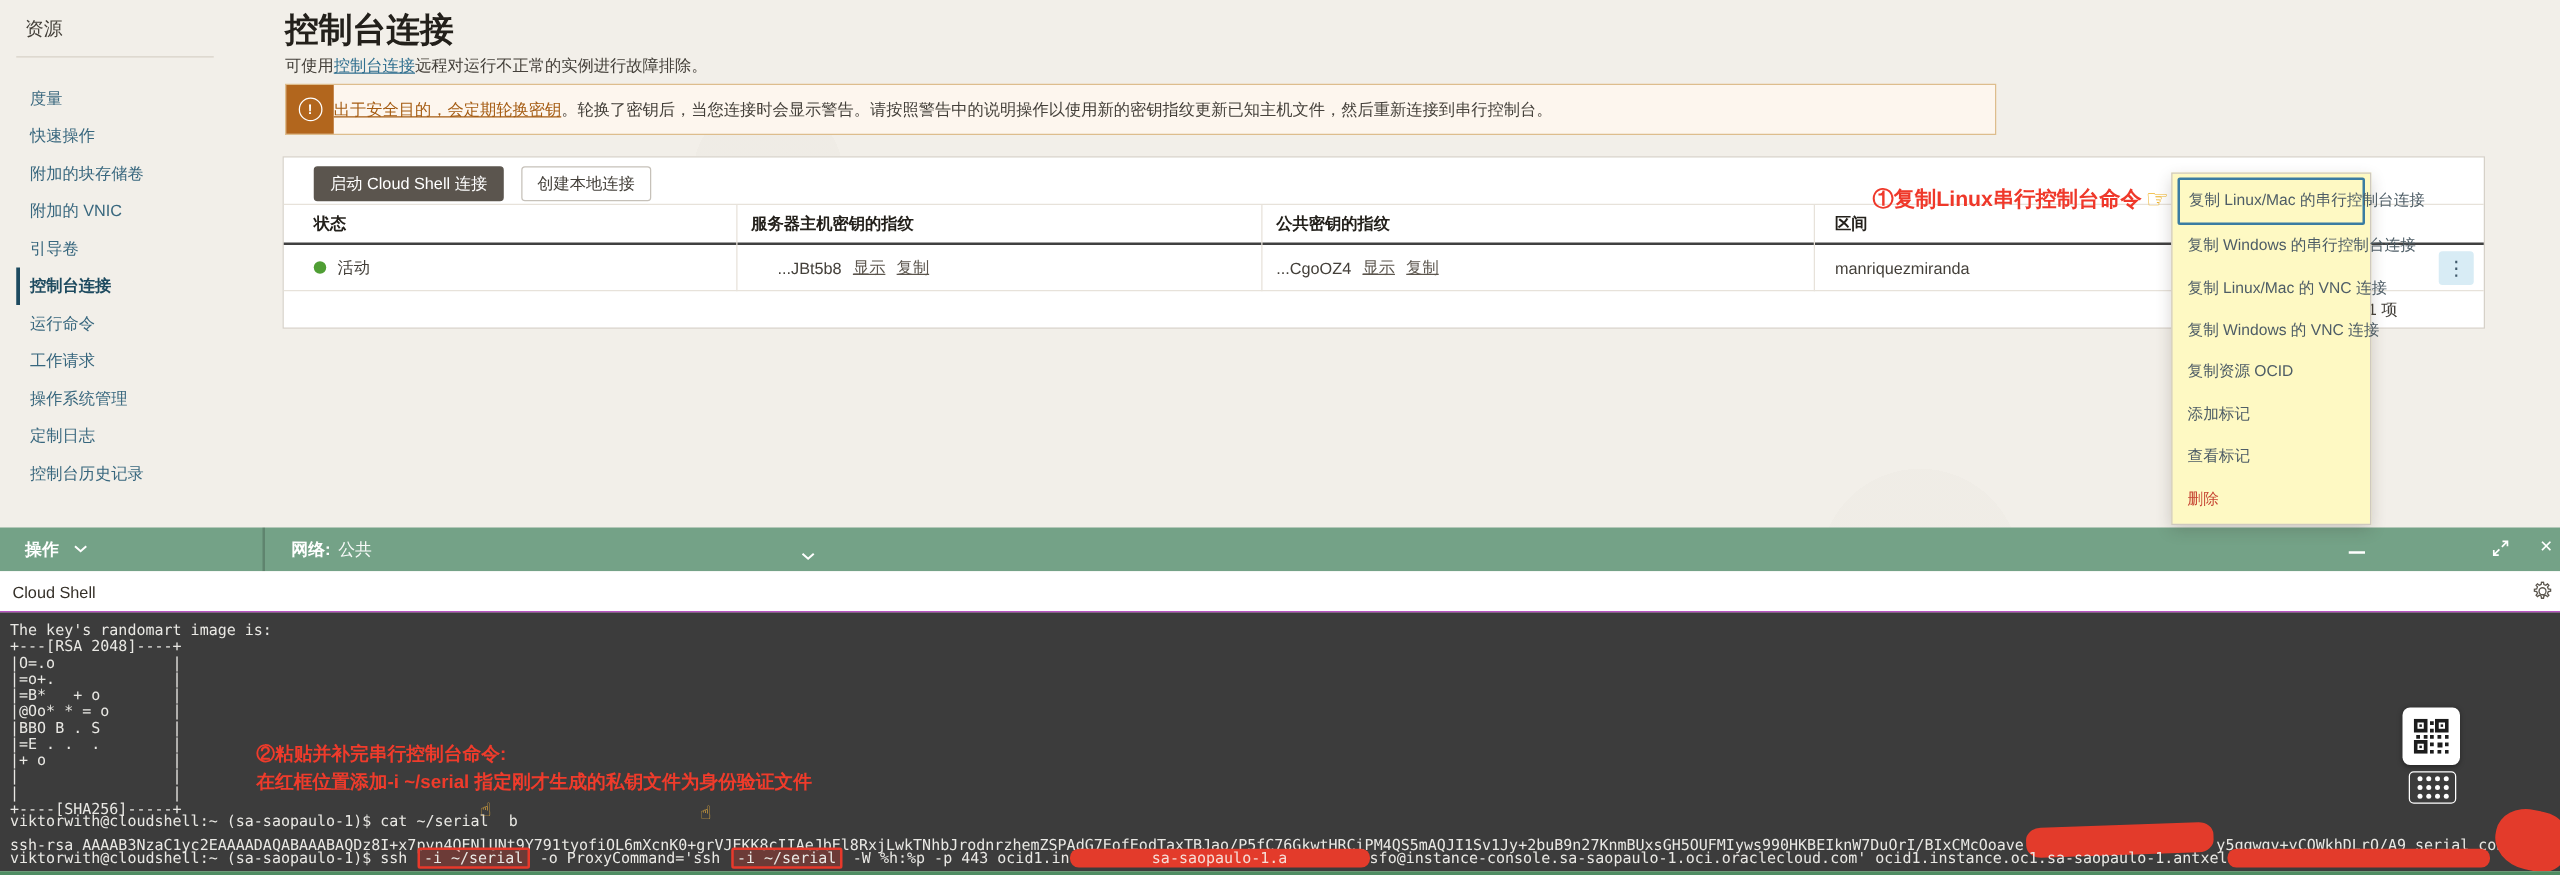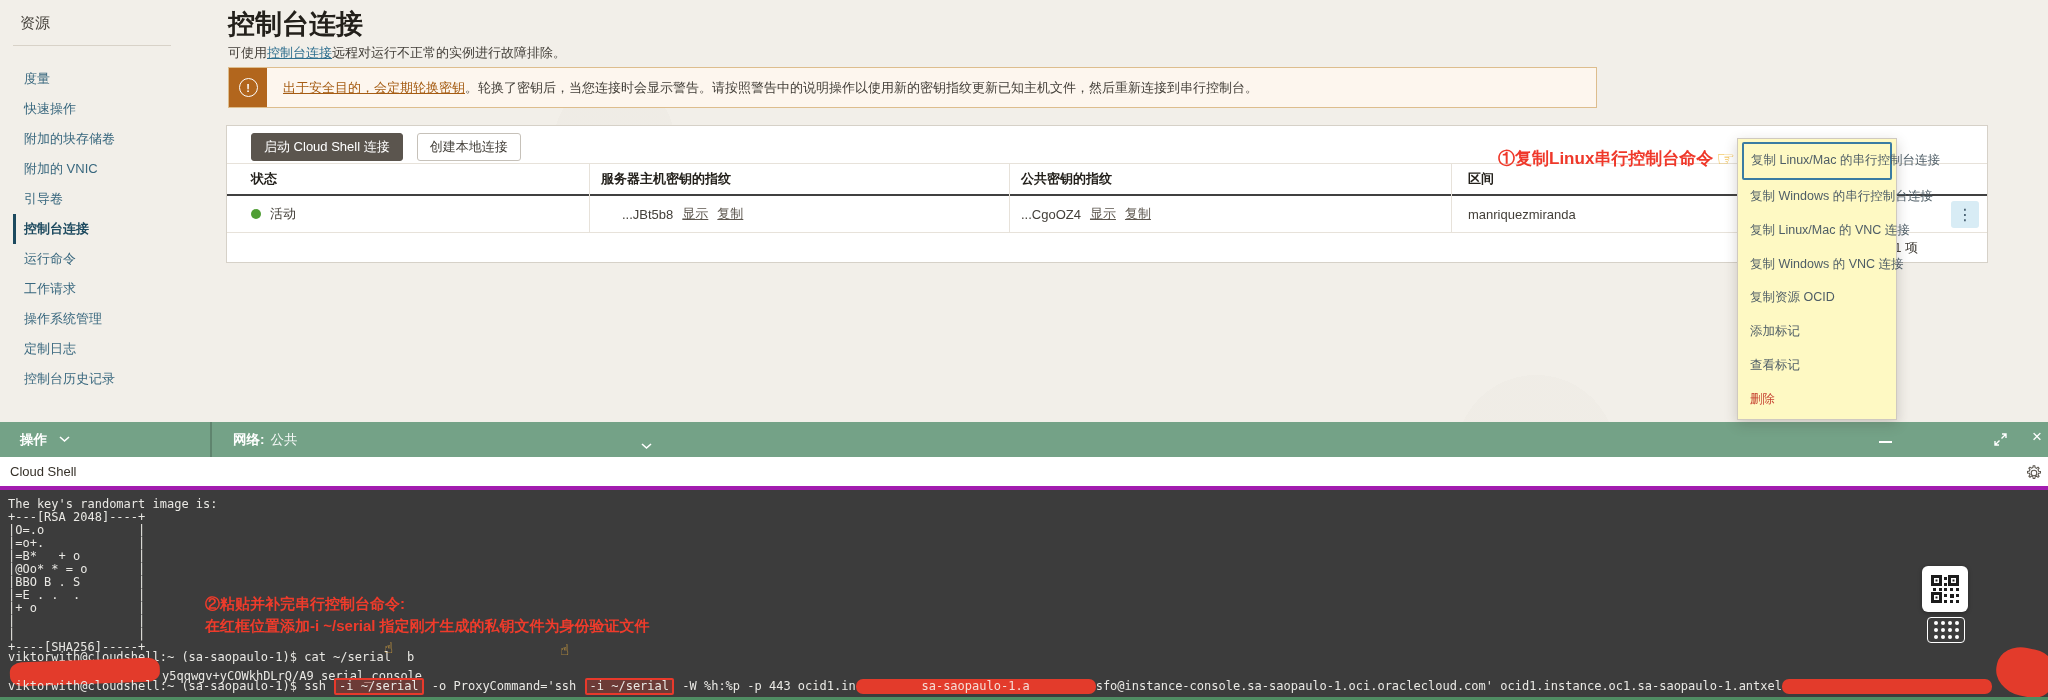--- a/index.html
+++ b/index.html
@@ -21,21 +21,21 @@
   
   .page-title{position:absolute;left:228px;top:6px;font-size:27px;font-weight:600;color:#23201b;}
   .page-desc{position:absolute;left:228px;top:44px;font-size:13px;color:#44403a;}
   .link-teal{color:#2f6f8f;text-decoration:underline;cursor:pointer;}
   
   .warning-banner{position:absolute;left:228px;top:67px;width:1369px;height:41px;box-sizing:border-box;
     background:#fdf6ee;border:1px solid #ddbd8d;display:flex;align-items:stretch;}
   .warning-iconbox{width:38px;background:#b2661d;display:flex;align-items:center;justify-content:center;flex:none;}
   .warning-circle{width:17px;height:17px;border:1.5px solid #fff;border-radius:50%;color:#fff;font-size:11px;
     font-weight:bold;display:flex;align-items:center;justify-content:center;}
-  .warning-text{display:flex;align-items:center;padding-left:16px;font-size:13px;color:#44403a;white-space:nowrap;}
+  .warning-text{display:flex;align-items:center;font-size:13px;color:#44403a;white-space:nowrap;}
   .link-amber{color:#a55c13;text-decoration:underline;cursor:pointer;}
   
   .card{position:absolute;left:226px;top:125px;width:1762px;height:138px;background:#fff;
     border:1px solid #d6d1c8;box-sizing:border-box;z-index:1;}
   .btn-row{position:absolute;left:24px;top:7px;display:flex;gap:14px;}
   .btn{font-size:13px;padding:4px 12px;border-radius:3px;cursor:pointer;font-family:inherit;}
   .btn-dark{background:#5b554e;color:#fff;border:1px solid #5b554e;}
   .btn-light{background:#fff;color:#44403a;border:1px solid #c6c1b9;}
   .table-head{position:absolute;left:0;top:37px;width:100%;height:33px;box-sizing:border-box;
     border-top:1px solid #e7e2da;border-bottom:2px solid #404040;}
@@ -44,21 +44,21 @@
   .table-row{position:absolute;left:0;top:70px;width:100%;height:37px;border-bottom:1px solid #e7e2da;box-sizing:border-box;}
   .cell{position:absolute;top:0;height:100%;display:flex;align-items:center;font-size:13px;color:#44403a;gap:9px;}
   .status-dot{width:10px;height:10px;border-radius:50%;background:#4f9e34;}
   .cell-link{color:#5c564e;text-decoration:underline;cursor:pointer;}
   .kebab-btn{position:absolute;left:1724px;top:5px;width:28px;height:27px;background:#d8ecf5;border-radius:3px;
     color:#3f596b;display:flex;align-items:center;justify-content:center;font-size:16px;cursor:pointer;
     font-family:"DejaVu Sans",sans-serif;}
   .table-footer{position:absolute;left:1631px;top:113px;width:60px;text-align:right;font-size:13px;color:#44403a;}
   
   .annotation1{position:absolute;left:1498px;top:147px;font-size:17px;font-weight:bold;color:#ef382a;
-    display:flex;align-items:flex-start;gap:3px;z-index:6;white-space:nowrap;}
+    display:flex;align-items:center;gap:3px;z-index:6;white-space:nowrap;}
   .pointer{font-family:"DejaVu Sans",sans-serif;color:#f0b429;font-weight:bold;}
   .pointer-right{font-size:21px;}
   
   .context-menu{position:absolute;left:1737px;top:138px;width:160px;height:282px;background:#fef9c3;
     border:1px solid #cfc9c0;box-shadow:0 4px 12px rgba(60,50,40,.22);box-sizing:border-box;
     display:flex;flex-direction:column;padding:3px 0;z-index:7;}
   .menu-item{flex:1;display:flex;align-items:center;padding:0 12px;font-size:12.5px;color:#4e5d66;
     cursor:pointer;white-space:nowrap;}
   .menu-item.focused{border:2px solid #3a7ca2;border-radius:2px;margin:0 4px;padding:0 7px;}
   .menu-item.danger{color:#c74634;}
@@ -69,21 +69,21 @@
   .ab-divider{position:absolute;left:210px;top:0;width:2px;height:35px;background:rgba(0,0,0,.18);}
   .ab-network{position:absolute;left:233px;top:0;height:35px;display:flex;align-items:center;gap:6px;font-size:13.5px;}
   .ab-net-label{font-weight:bold;}
   .ab-net-value{opacity:.95;}
   .ab-chevron-right{position:absolute;left:641px;top:14px;cursor:pointer;}
   .win-min{position:absolute;left:1879px;top:19px;width:13px;height:2px;background:#fff;cursor:pointer;}
   .win-expand{position:absolute;left:1994px;top:10px;cursor:pointer;}
   .win-close{position:absolute;left:2032px;top:5px;font-size:17px;color:#fff;cursor:pointer;}
   
   .cs-header{position:absolute;left:0;top:457px;width:2048px;height:33px;background:#fff;z-index:2;
-    border-bottom:4px solid #a21caf;display:flex;align-items:center;font-size:13px;color:#353028;box-sizing:border-box;}
+    border-bottom:1px solid #a21caf;display:flex;align-items:center;font-size:13px;color:#353028;box-sizing:border-box;}
   .cs-title{margin-left:10px;}
   .cs-gear{position:absolute;right:6px;top:8px;cursor:pointer;}
   .terminal{position:absolute;left:0;top:490px;width:2048px;height:207px;background:#3c3c3c;overflow:hidden;z-index:2;
     font-family:"DejaVu Sans Mono","Liberation Mono",monospace;font-size:12px;line-height:13px;color:#e9e8e4;}
   .term-lines{position:absolute;left:8px;top:8px;margin:0;white-space:pre;font:inherit;color:inherit;}
   .term-row{position:absolute;left:8px;white-space:pre;display:flex;align-items:center;}
   .cat-line{top:161px;}
   .key-line{top:174px;}
   .cmd-line{top:188px;}
   .emoji-gap{display:inline-block;width:16px;}
@@ -247,21 +247,21 @@
 |@Oo* * = o       |
 |BBO B . S        |
 |=E . .  .        |
 |+ o              |
 |                 |
 |                 |
 +----[SHA256]-----+</pre>
 
   <div class="term-row cat-line"><span>viktorwith@cloudshell:~ (sa-saopaulo-1)$ cat ~/serial</span><span class="emoji-gap"></span><span>b</span></div>
 
-  <div class="term-row key-line"><span class="blob blob-key"></span><span>y5qqwgv+yCOWkhDLrQ/A9 serial_console</span></div>
+  <div class="term-row key-line"><span>ssh-rsa AAAAB3NzaC1yc2EAAAADAQABAAABAQDz8I+x7pvn4QENlUNt9Y791tyofiOL6mXcnK0+grVJEKK8cIIAeJbEl8RxjLwkTNhbJrodnrzhemZSPAdG7EofEodTaxTBJao/P5fC76GkwtHRCiPM4QS5mAQJI1Sv1Jy+2buB9n27KnmBUxsGH5OUFMIyws990HKBEIknW7DuOrI/BIxCMcOoave</span><span class="blob blob-key"></span><span>y5qqwgv+yCOWkhDLrQ/A9 serial_console</span></div>
 
   <div class="term-row cmd-line"><span>viktorwith@cloudshell:~ (sa-saopaulo-1)$ ssh </span><span class="red-box">-i ~/serial</span><span> -o ProxyCommand='ssh </span><span class="red-box">-i ~/serial</span><span> -W %h:%p -p 443 ocid1.in</span><span class="blob blob-mid">sa-saopaulo-1.a</span><span>sfo@instance-console.sa-saopaulo-1.oci.oraclecloud.com' ocid1.instance.oc1.sa-saopaulo-1.antxel</span><span class="blob blob-end"></span></div>
 
   <div class="term-annotation ta1">②粘贴并补完串行控制台命令:</div>
   <div class="term-annotation ta2">在红框位置添加-i ~/serial 指定刚才生成的私钥文件为身份验证文件</div>
   <span class="pointer-up pu1">☝</span>
   <span class="pointer-up pu2">☝</span>
   <div class="corner-blob"></div>
 </div>
 

